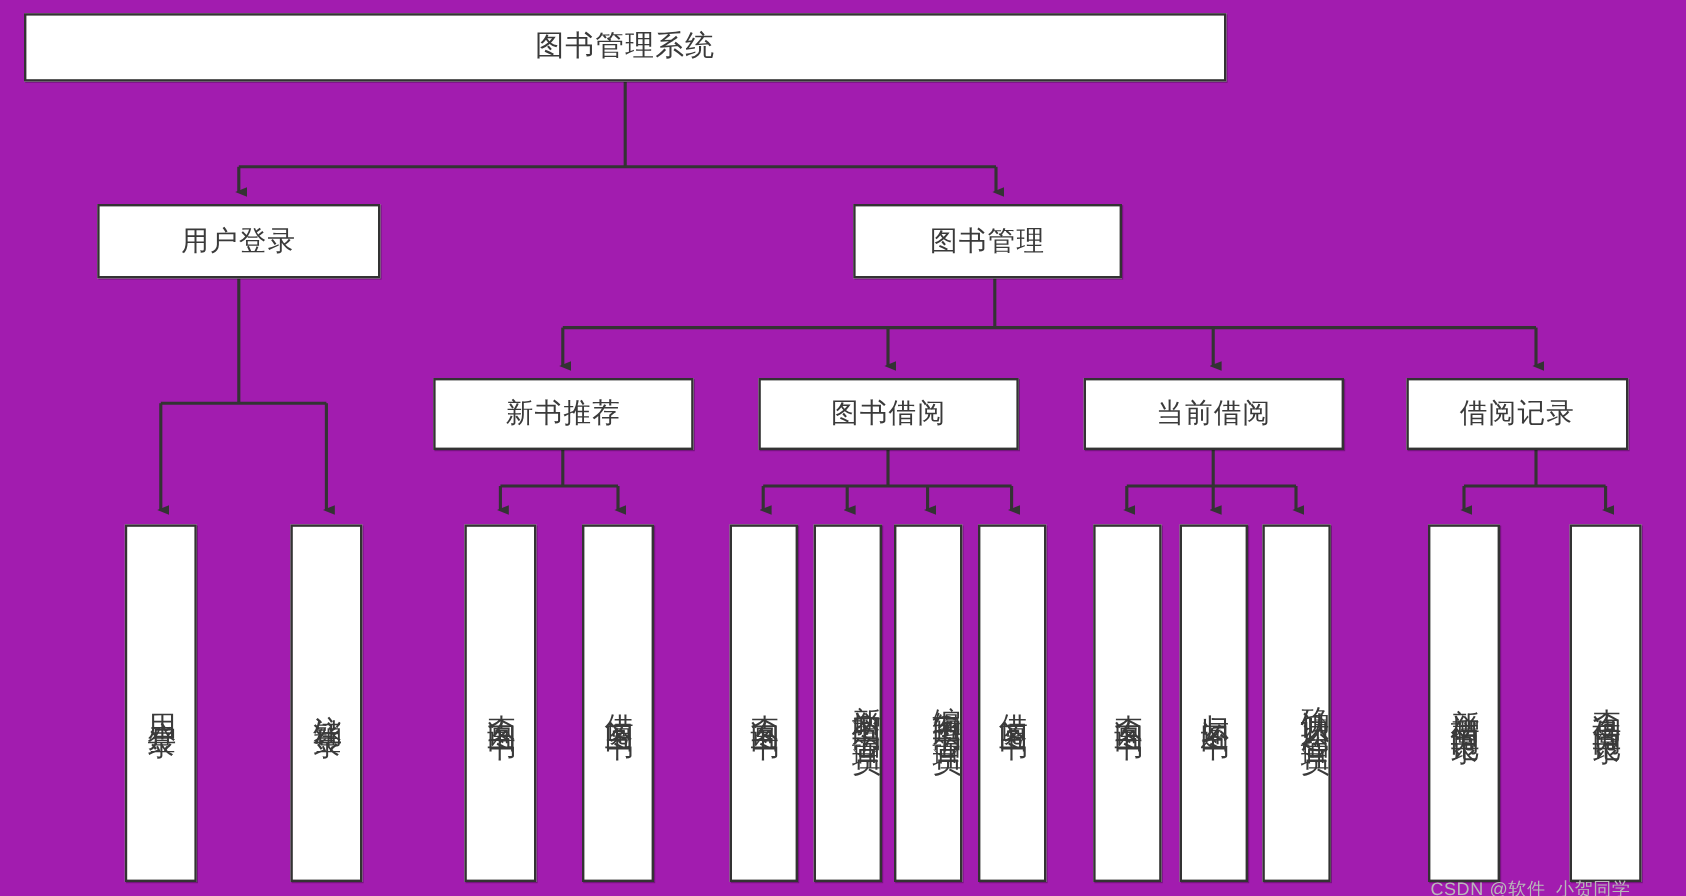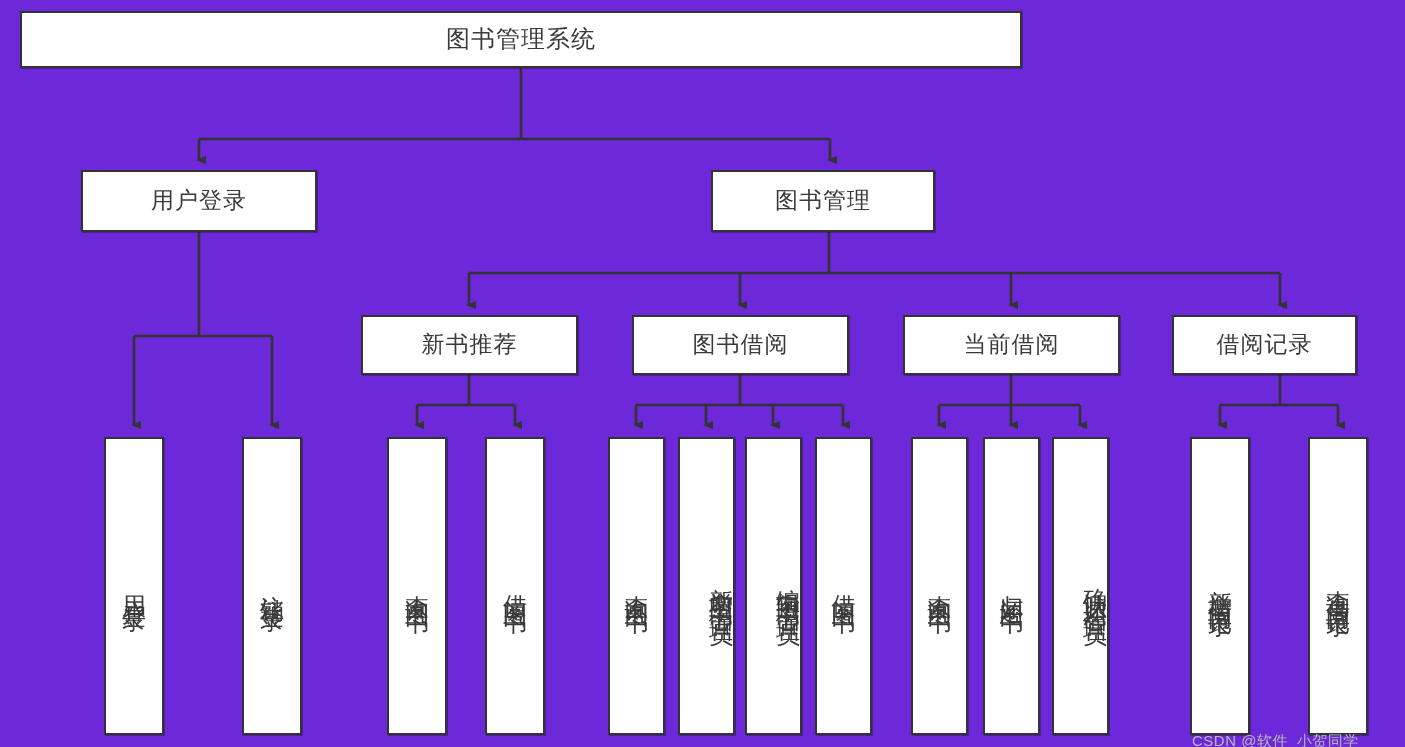--- a/index.html
+++ b/index.html
@@ -7,21 +7,21 @@
     padding: 0;
     background: #ffffff;
   }
   body {
     font-family: "Liberation Sans", "DejaVu Sans", sans-serif;
   }
   #canvas {
     position: relative;
     width: 1405px;
     height: 747px;
-    background: #6d28d9;
+    background: #a21caf;
     overflow: hidden;
   }
   svg.wires {
     position: absolute;
     left: 0;
     top: 0;
     width: 1405px;
     height: 747px;
     pointer-events: none;
   }

